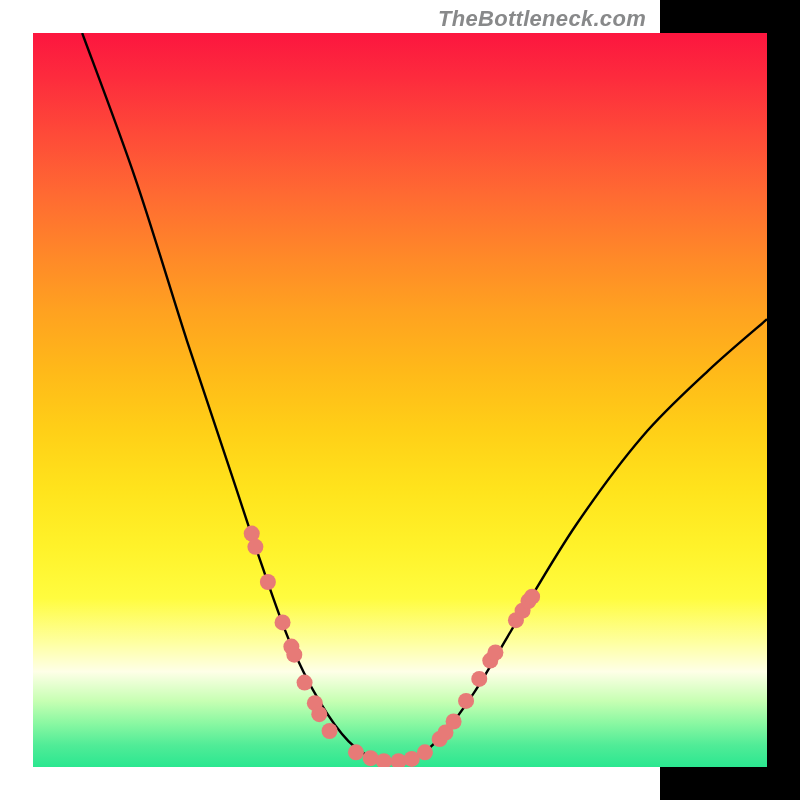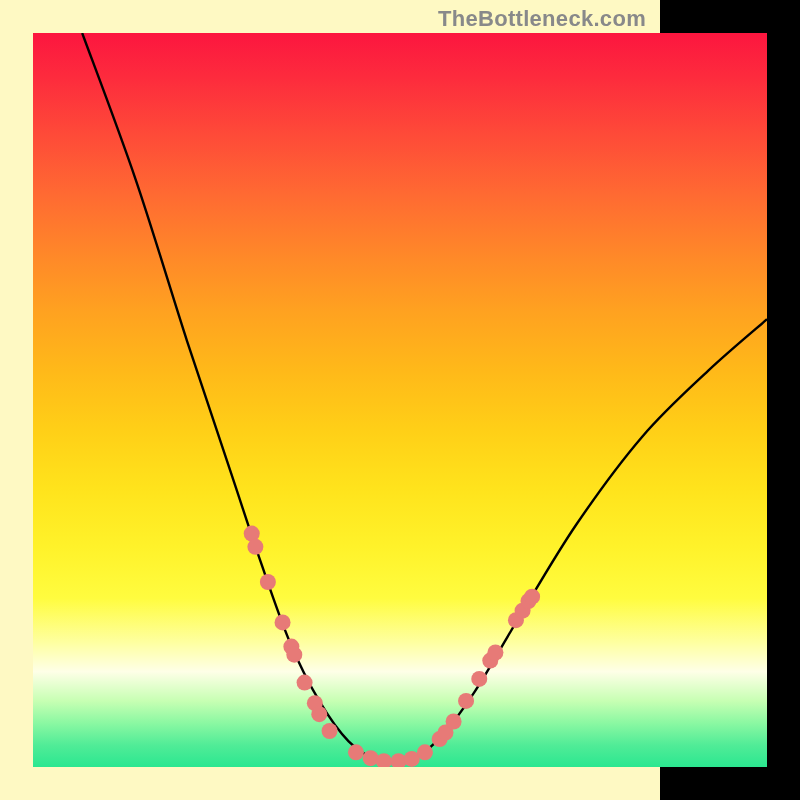--- a/index.html
+++ b/index.html
@@ -10,22 +10,23 @@
     background: #000;
     overflow: hidden;
     font-family: Arial, Helvetica, sans-serif;
   }
   .frame {
     position: absolute;
     top: 0;
     left: 0;
     width: 660px;
     height: 800px;
-    background: #fef9c3;
+    background: #ffffff;
     box-sizing: border-box;
+    font-style: italic;
   }
   .plot-area {
     position: absolute;
     top: 33px;
     left: 33px;
     width: 734px;
     height: 734px;
     background: linear-gradient(
       to bottom,
       #fc163f 0%,

